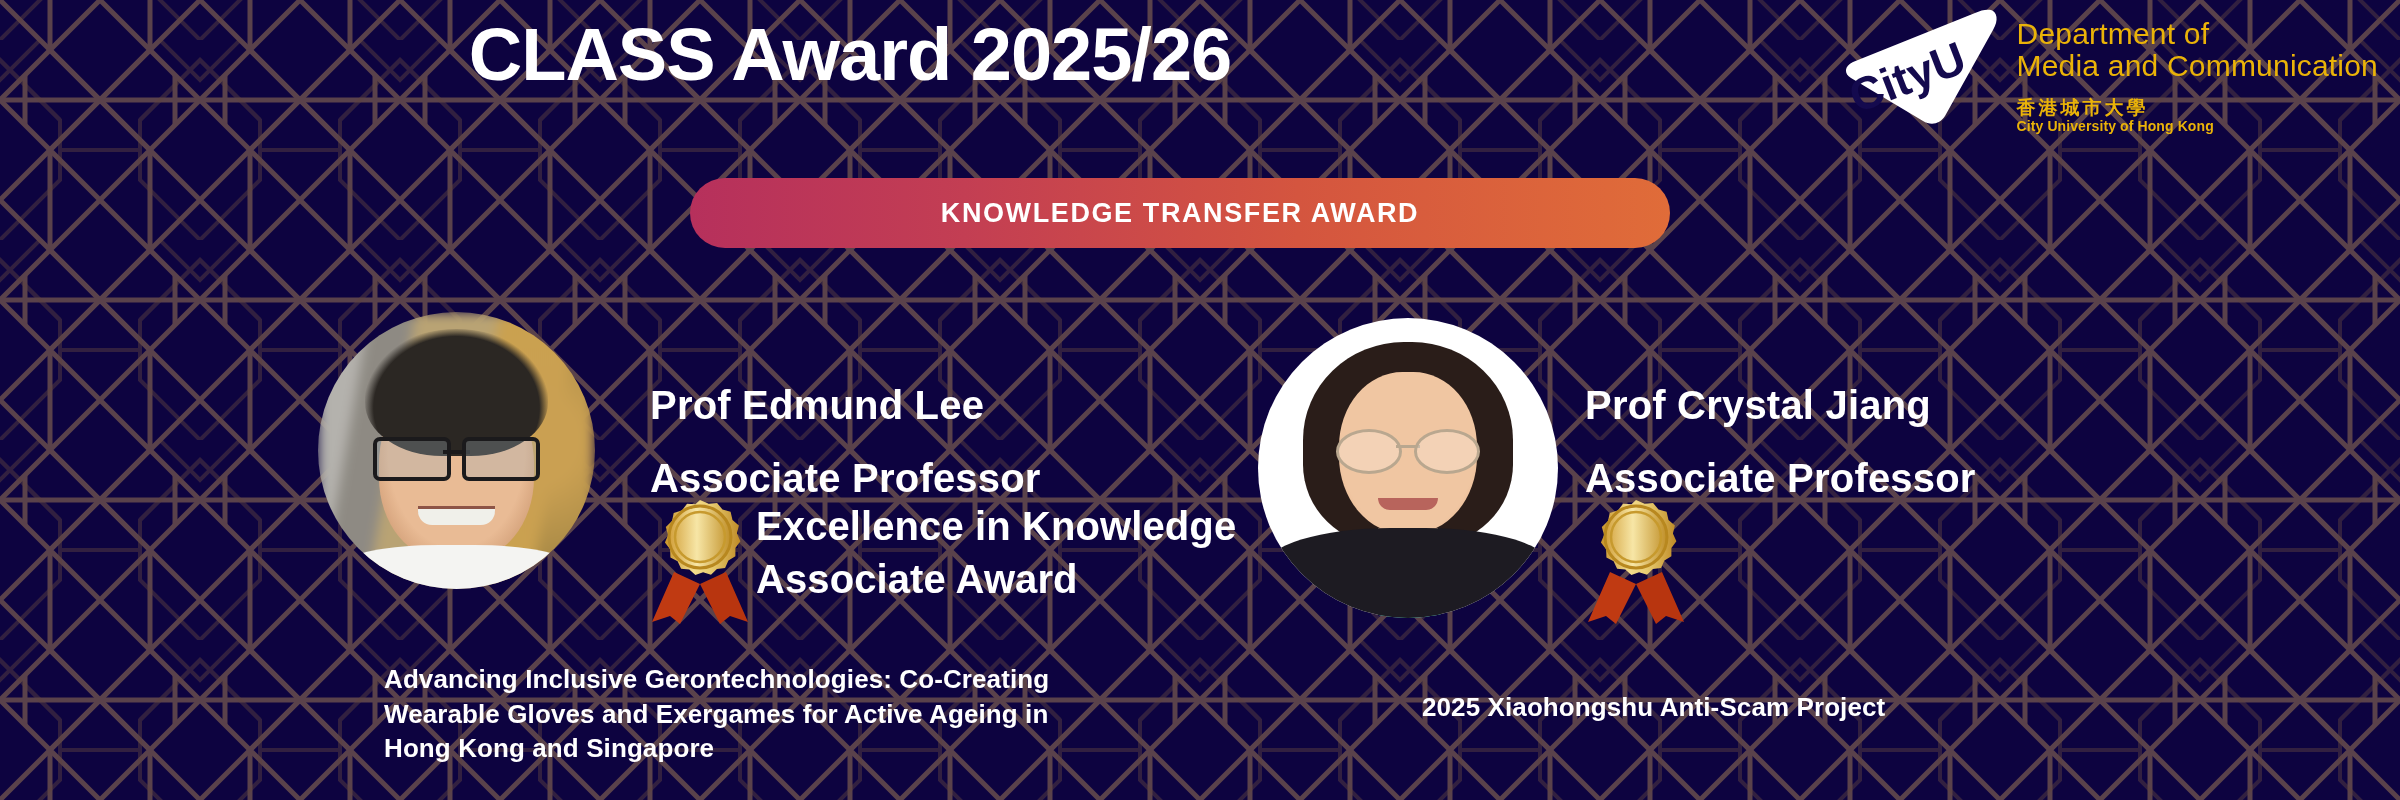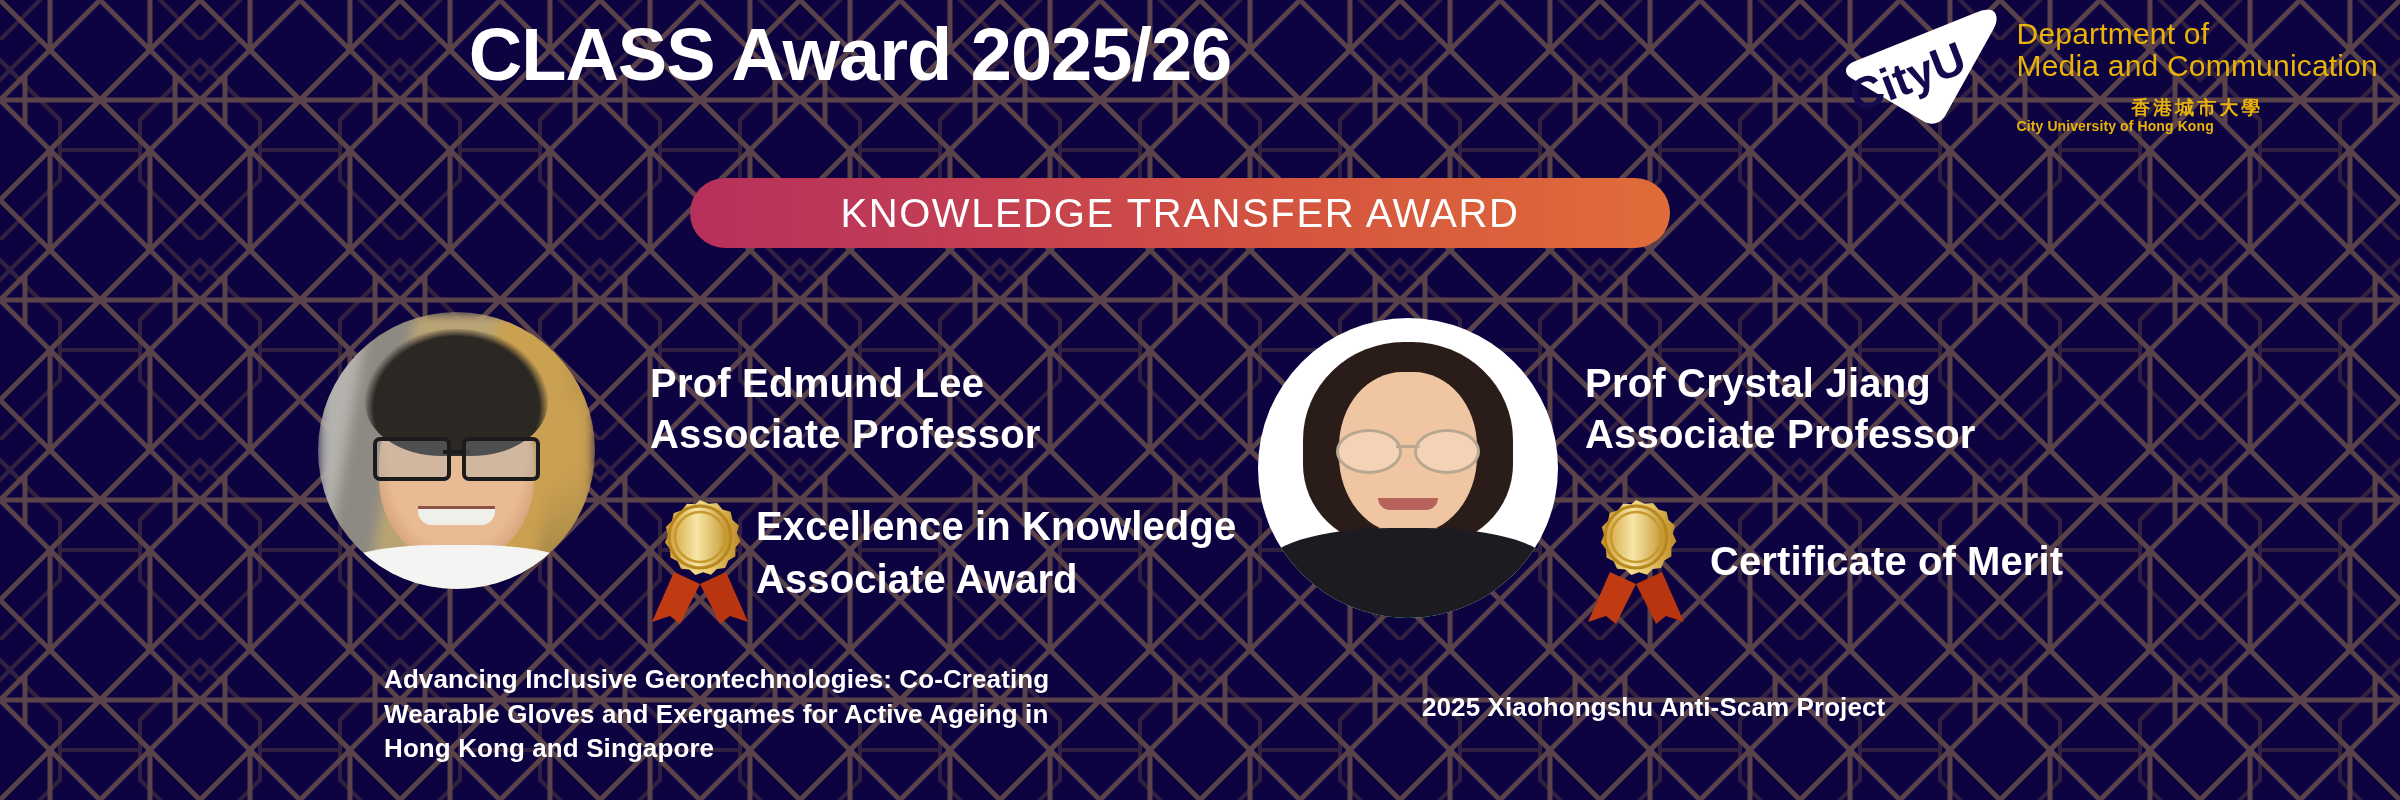--- a/index.html
+++ b/index.html
@@ -41,35 +41,35 @@
   .cityu-mark svg{display:block;width:160px;height:118px;}
   .logo-text{
     color:#eab308;padding-top:10px;
   }
   .logo-dept{
     font-size:30px;line-height:1.08;font-weight:400;letter-spacing:.2px;
     white-space:nowrap;
   }
   .logo-cn{
     margin-top:14px;font-size:19px;letter-spacing:3px;line-height:1.1;
-    font-family:"DejaVu Sans", sans-serif;font-weight:700;text-align:center;
+    font-family:"DejaVu Sans", sans-serif;font-weight:700;
   }
   .logo-en{
     font-size:14px;line-height:1.2;font-weight:700;letter-spacing:.1px;
   }
 
   
   .pill{
     position:absolute;left:690px;top:178px;
     width:980px;height:70px;border-radius:40px;
     background:linear-gradient(90deg,#B6305C 0%,#C33E53 28%,#D4553F 62%,#E06C39 100%);
     display:flex;align-items:center;justify-content:center;
   }
   .pill-label{
-    color:#ffffff;font-size:40px;letter-spacing:1.6px;font-weight:400;
+    color:#ffffff;font-size:27px;letter-spacing:1.6px;font-weight:700;
     font-family:"Liberation Sans", sans-serif;
     text-transform:uppercase;
   }
 
   
   .person{position:absolute;}
   .person-a{left:318px;top:312px;}
   .person-b{left:1258px;top:318px;}
 
   .photo{
@@ -119,21 +119,21 @@
     background:#1d1b22;border-radius:44% 44% 0 0;}
   .ph-b-teal{position:absolute;left:40%;bottom:0;width:21%;height:22%;
     background:#1fa98a;border-radius:40% 40% 0 0;}
   .ph-b-neck{position:absolute;left:40%;bottom:20%;width:20%;height:10%;background:#e6b68f;}
 
   .person-text{position:absolute;}
   .pt-a{left:650px;top:358px;}
   .pt-b{left:1585px;top:358px;}
   .p-name,.p-role{
     color:#ffffff;font-size:40px;font-weight:bold;line-height:1.27;
-    letter-spacing:.2px;white-space:nowrap;
+    letter-spacing:.2px;white-space:nowrap;margin-top:22px;
   }
 
   
   .award-row{position:absolute;display:flex;align-items:center;}
   .ar-a{left:644px;top:498px;}
   .ar-b{left:1580px;top:498px;}
   .medal{width:112px;height:126px;flex:0 0 auto;}
   .medal svg{display:block;width:112px;height:126px;}
   .award-label{
     color:#ffffff;font-size:40px;font-weight:bold;line-height:1.32;
@@ -300,18 +300,17 @@
         </defs>
         <path d="M30 74 L8 124 L26 118 L36 126 L56 86 Z" fill="#C03A12"></path>
         <path d="M82 74 L104 124 L86 118 L76 126 L56 86 Z" fill="#B8350F"></path>
         <g transform="translate(56,52)">
           <path d="M0 -50 L8.7 -46.3 L17.1 -47 L22.5 -40.4 L30.6 -38.3 L32.5 -30.1 L38.9 -24.5 L36.9 -16.4 L40.4 -8.8 L35.4 -2 L35.4 6.2 L28.4 10.4 L25.1 18 L16.9 18.9 L11 24.7 L3.1 22.2 L-4.6 25 L-10.7 19.4 L-18.9 18.8 L-22.4 11.3 L-29.6 7.4 L-29.9 -0.8 L-35.1 -7.4 L-31.9 -15.1 L-34.2 -23.1 L-28 -28.9 L-26.3 -37.1 L-18.2 -39.4 L-13 -46.2 L-4.6 -45.7 Z" fill="url(#gC)"></path>
           <circle cx="0" cy="-13" r="31" fill="url(#gD)" stroke="#B8881F" stroke-width="3"></circle>
           <circle cx="0" cy="-13" r="25" fill="none" stroke="#C79A2E" stroke-width="2.5"></circle>
         </g>
       </svg>
     </div>
-    <div class="award-label">Certificate of Merit</div>
   </div>
 
   <div class="caption cap-b">2025 Xiaohongshu Anti-Scam Project</div>
 
 </div>
 
 </body></html>

